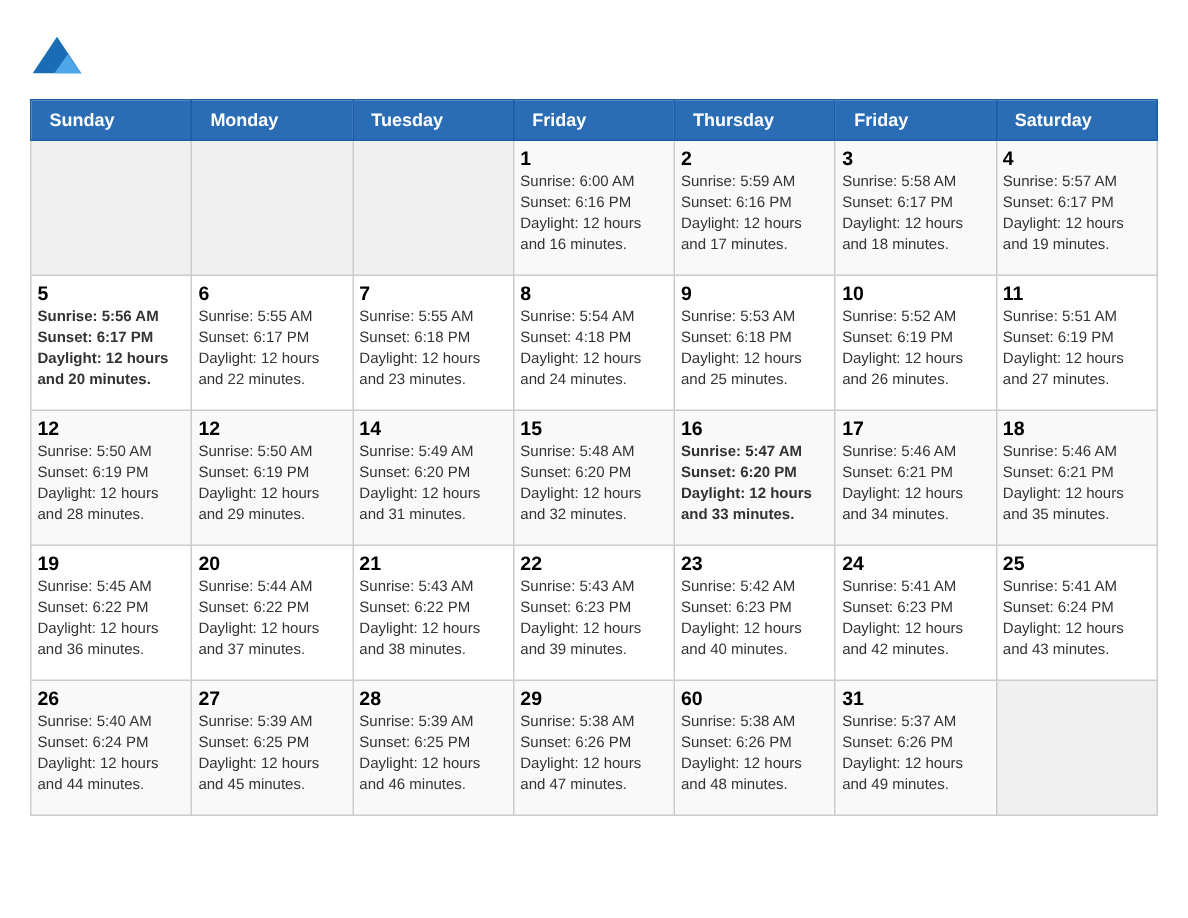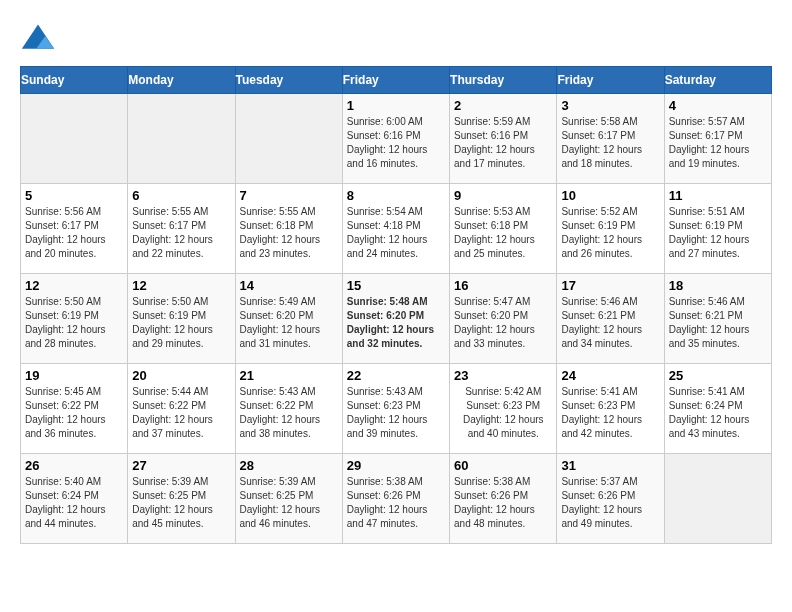--- a/index.html
+++ b/index.html
@@ -45,21 +45,21 @@
       color: #555;
     }
     .calendar {
       width: 100%;
       border-collapse: collapse;
       font-size: 11px;
     }
     .calendar thead th {
       background-color: #2a6db5;
       color: #fff;
-      padding: 6px 0;
+      padding: 6px 12px;
       text-align: left;
       font-size: 12px;
       font-weight: bold;
       border: 1px solid #1a5da5;
     }
     .calendar tbody td {
       border: 1px solid #ccc;
       vertical-align: top;
       padding: 4px;
       width: 108px;
@@ -144,21 +144,21 @@
           <span class="day-number">4</span>
           <div class="day-info" style="white-space: pre-line;">Sunrise: 5:57 AM
 Sunset: 6:17 PM
 Daylight: 12 hours
 and 19 minutes.</div>
         </td>
       </tr>
       <tr>
         <td>
           <span class="day-number">5</span>
-          <div class="day-info" style="white-space: pre-line;">Sunrise: 5:56 AM
+          <div class="day-info" style="white-space: pre-line; font-weight: bold;">Sunrise: 5:56 AM
 Sunset: 6:17 PM
 Daylight: 12 hours
 and 20 minutes.</div>
         </td>
         <td>
           <span class="day-number">6</span>
           <div class="day-info" style="white-space: pre-line;">Sunrise: 5:55 AM
 Sunset: 6:17 PM
 Daylight: 12 hours
 and 22 minutes.</div>
@@ -216,28 +216,28 @@
         </td>
         <td>
           <span class="day-number">14</span>
           <div class="day-info" style="white-space: pre-line;">Sunrise: 5:49 AM
 Sunset: 6:20 PM
 Daylight: 12 hours
 and 31 minutes.</div>
         </td>
         <td>
           <span class="day-number">15</span>
-          <div class="day-info" style="white-space: pre-line; font-weight: bold;">Sunrise: 5:48 AM
+          <div class="day-info" style="white-space: pre-line;">Sunrise: 5:48 AM
 Sunset: 6:20 PM
 Daylight: 12 hours
 and 32 minutes.</div>
         </td>
         <td>
           <span class="day-number">16</span>
-          <div class="day-info" style="white-space: pre-line;">Sunrise: 5:47 AM
+          <div class="day-info" style="white-space: pre-line; font-weight: bold;">Sunrise: 5:47 AM
 Sunset: 6:20 PM
 Daylight: 12 hours
 and 33 minutes.</div>
         </td>
         <td>
           <span class="day-number">17</span>
           <div class="day-info" style="white-space: pre-line;">Sunrise: 5:46 AM
 Sunset: 6:21 PM
 Daylight: 12 hours
 and 34 minutes.</div>
@@ -274,21 +274,21 @@
         </td>
         <td>
           <span class="day-number">22</span>
           <div class="day-info" style="white-space: pre-line;">Sunrise: 5:43 AM
 Sunset: 6:23 PM
 Daylight: 12 hours
 and 39 minutes.</div>
         </td>
         <td>
           <span class="day-number">23</span>
-          <div class="day-info" style="white-space: pre-line; text-align: center;">Sunrise: 5:42 AM
+          <div class="day-info" style="white-space: pre-line;">Sunrise: 5:42 AM
 Sunset: 6:23 PM
 Daylight: 12 hours
 and 40 minutes.</div>
         </td>
         <td>
           <span class="day-number">24</span>
           <div class="day-info" style="white-space: pre-line;">Sunrise: 5:41 AM
 Sunset: 6:23 PM
 Daylight: 12 hours
 and 42 minutes.</div>

